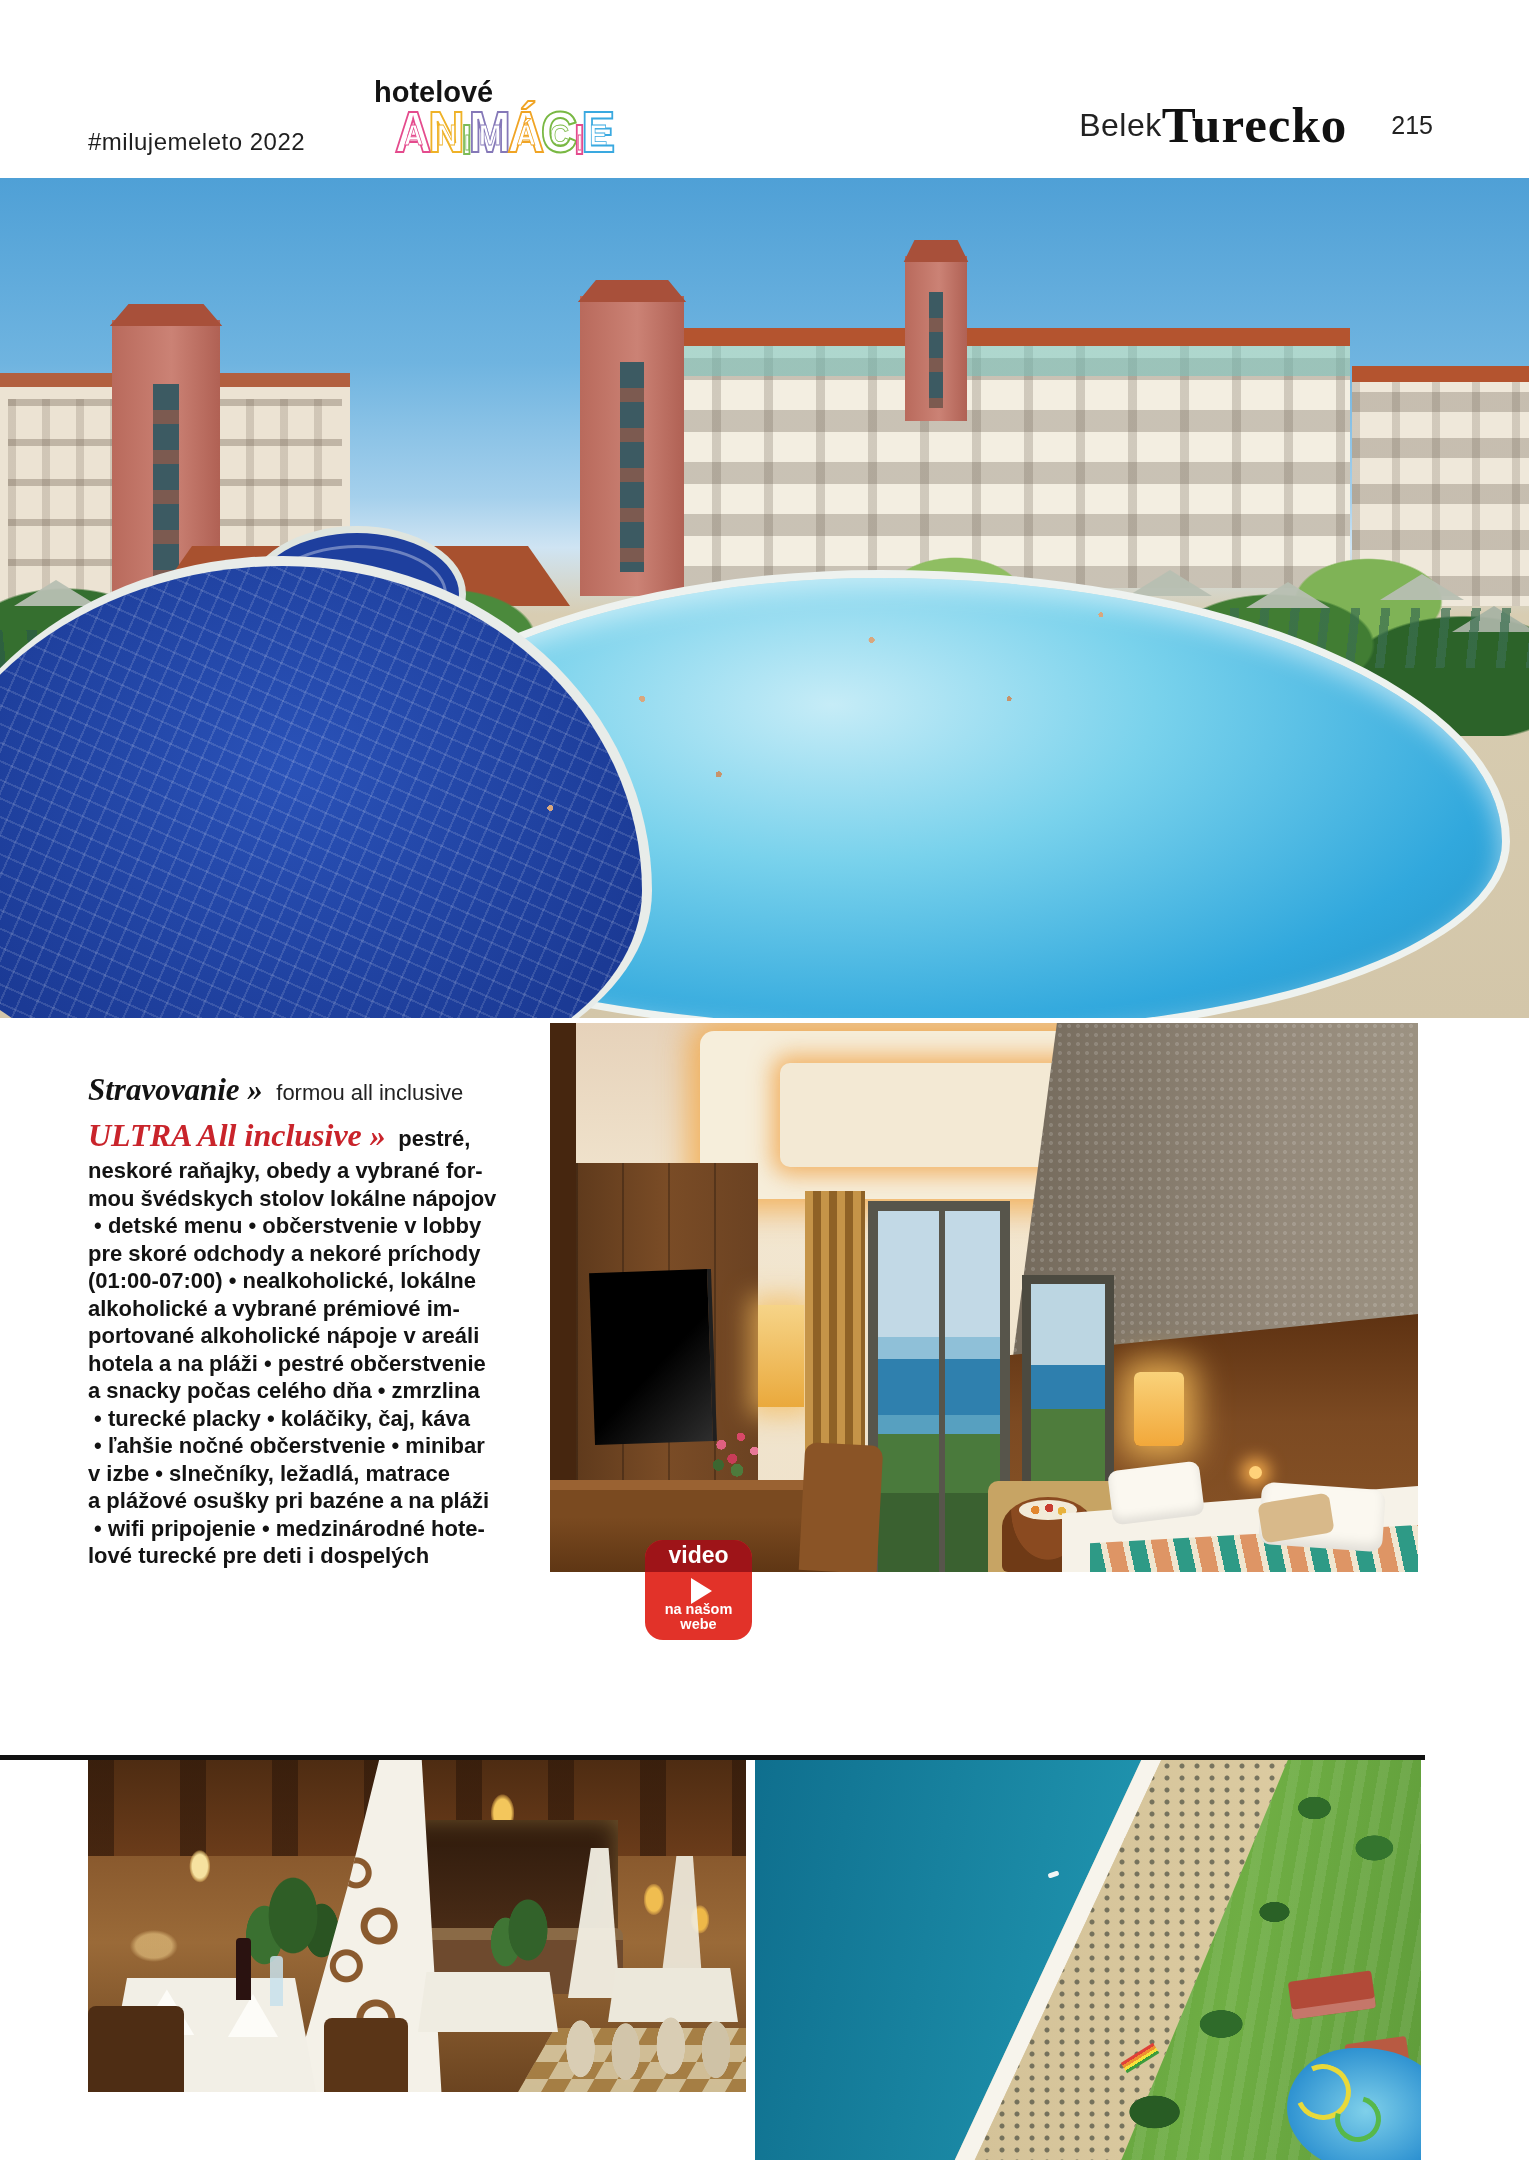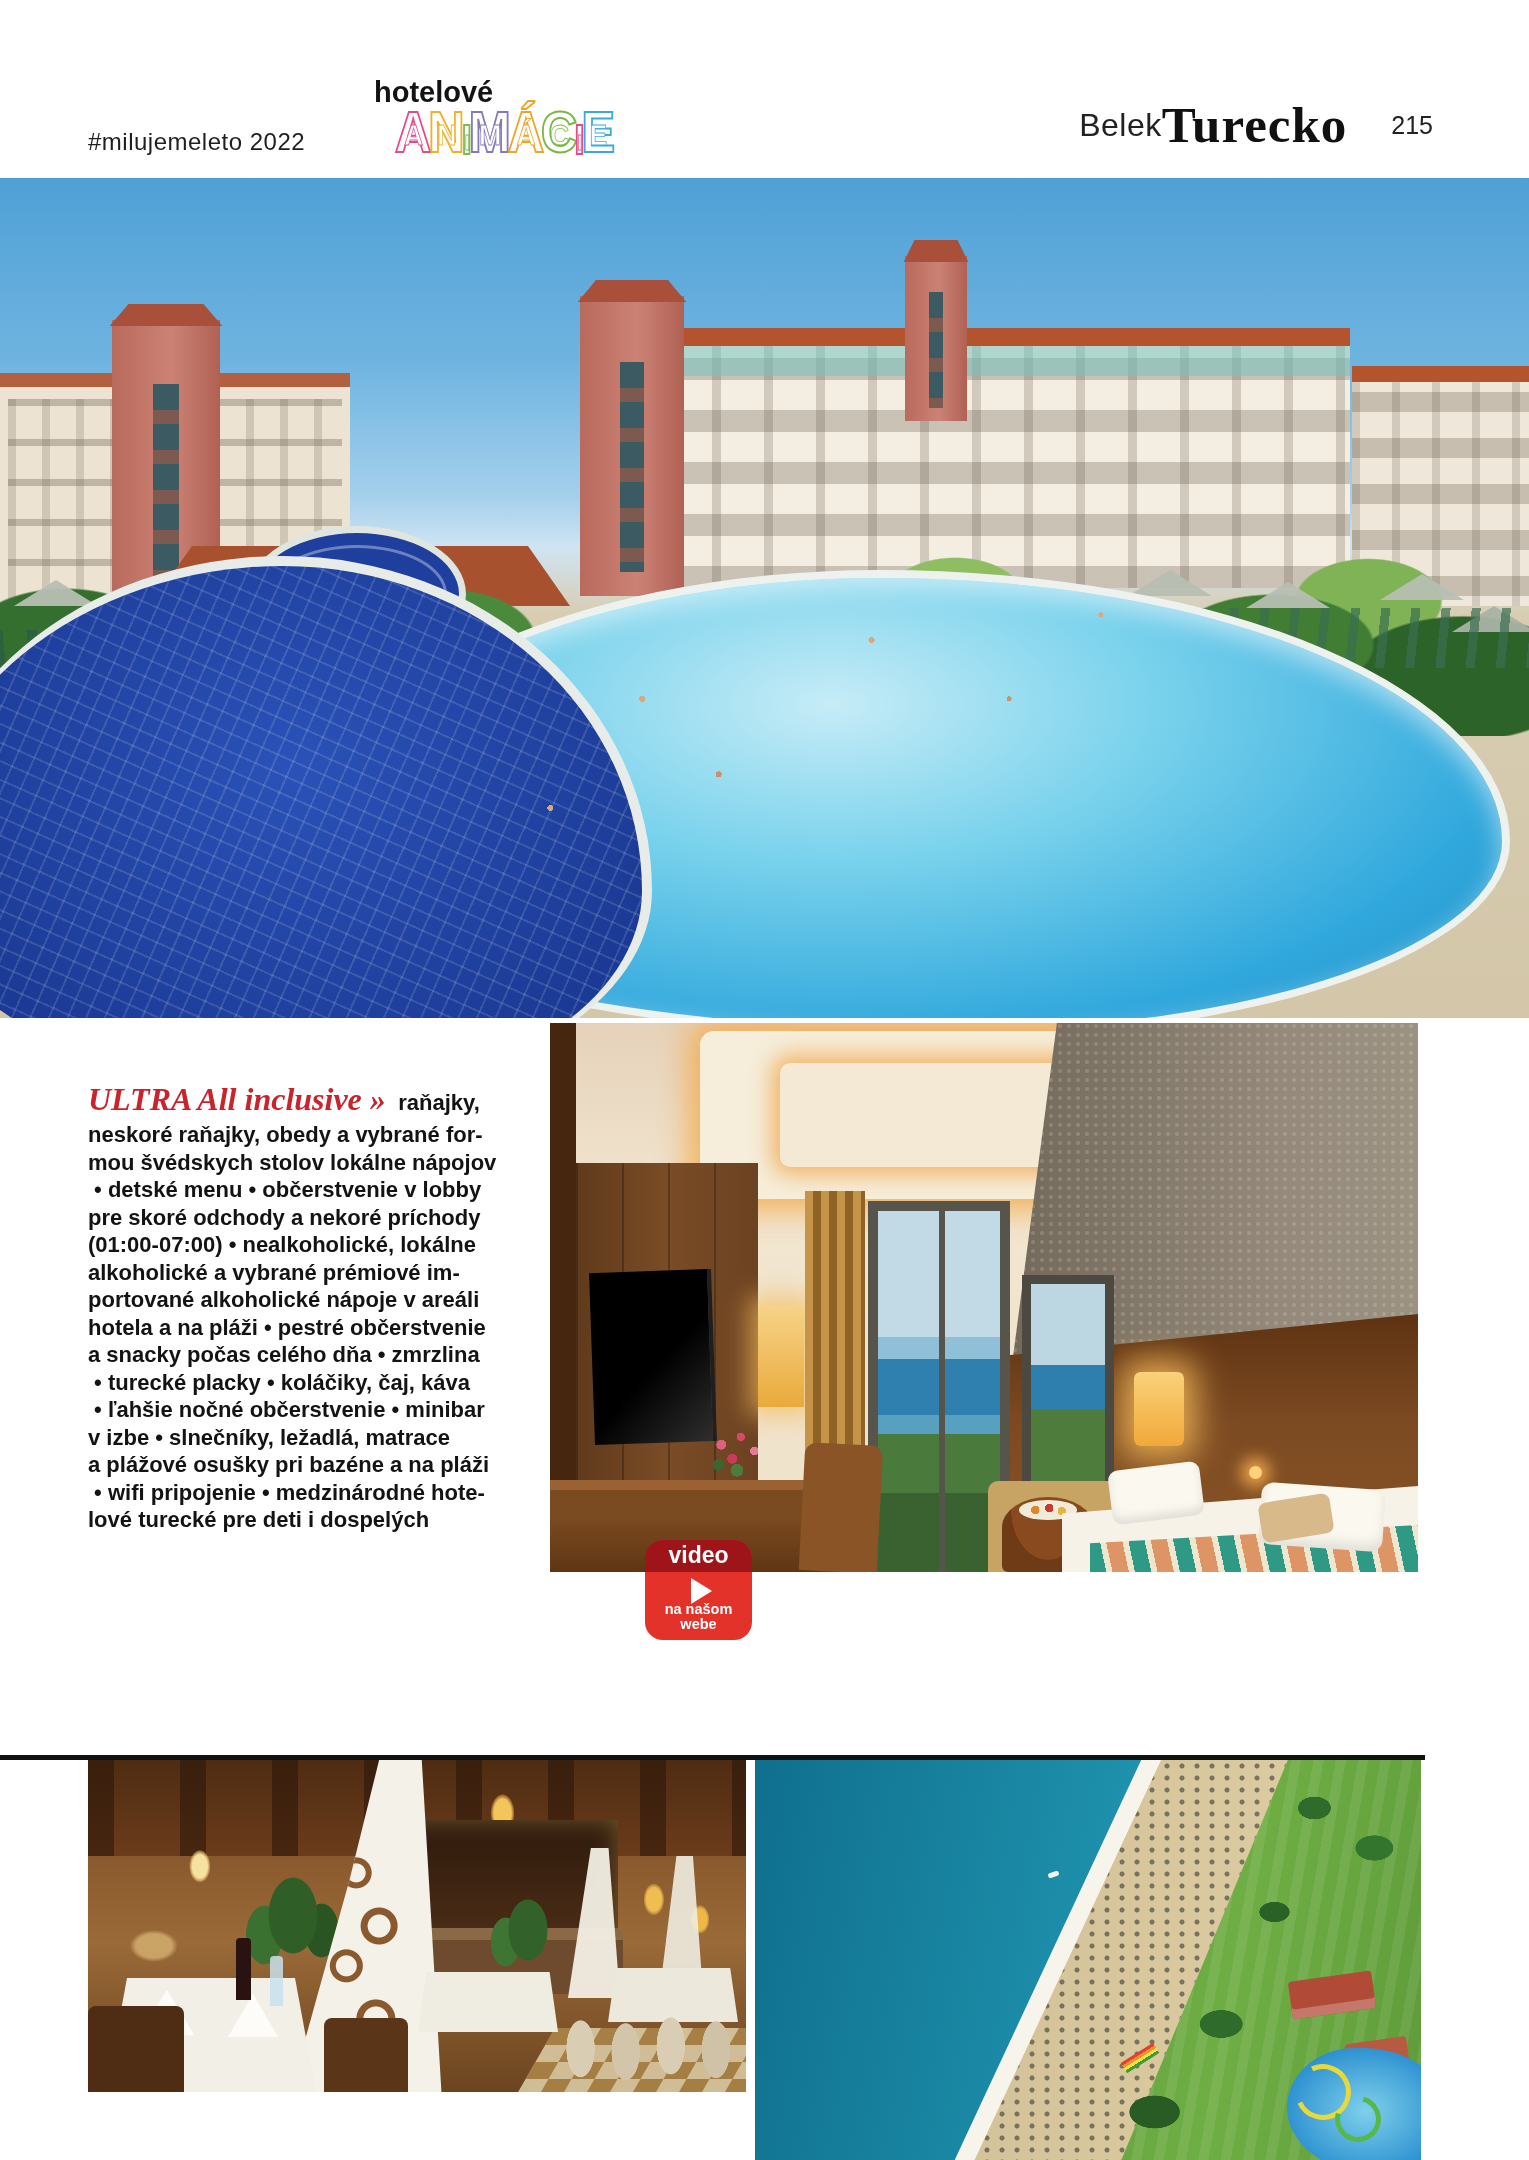--- a/index.html
+++ b/index.html
@@ -377,23 +377,27 @@
     <div class="abs p-umb u9"></div>
     <div class="abs p-loungers-l"></div>
     <div class="abs p-loungers-r"></div>
     <div class="abs p-pool-main"></div>
     <div class="abs p-kids-pool"></div>
     <div class="abs p-pool-dark"></div>
     <div class="abs p-people"></div>
   </div>
 
   <div class="abs dining">
+    <div class="meal-line">
+      <span class="meal-head">Stravovanie »</span>
+      <span class="meal-note">formou all inclusive</span>
+    </div>
     <div class="ultra-line">
       <span class="ultra-head">ULTRA All inclusive »</span>
-      <span class="ultra-lead">raňajky,</span>
+      <span class="ultra-lead">pestré,</span>
     </div>
     <div class="body-lines">
         <div class="line">neskoré raňajky, obedy a vybrané for-</div>
         <div class="line">mou švédskych stolov lokálne nápojov</div>
         <div class="line"> • detské menu • občerstvenie v lobby</div>
         <div class="line">pre skoré odchody a nekoré príchody</div>
         <div class="line">(01:00-07:00) • nealkoholické, lokálne</div>
         <div class="line">alkoholické a vybrané prémiové im-</div>
         <div class="line">portované alkoholické nápoje v areáli</div>
         <div class="line">hotela a na pláži • pestré občerstvenie</div>

